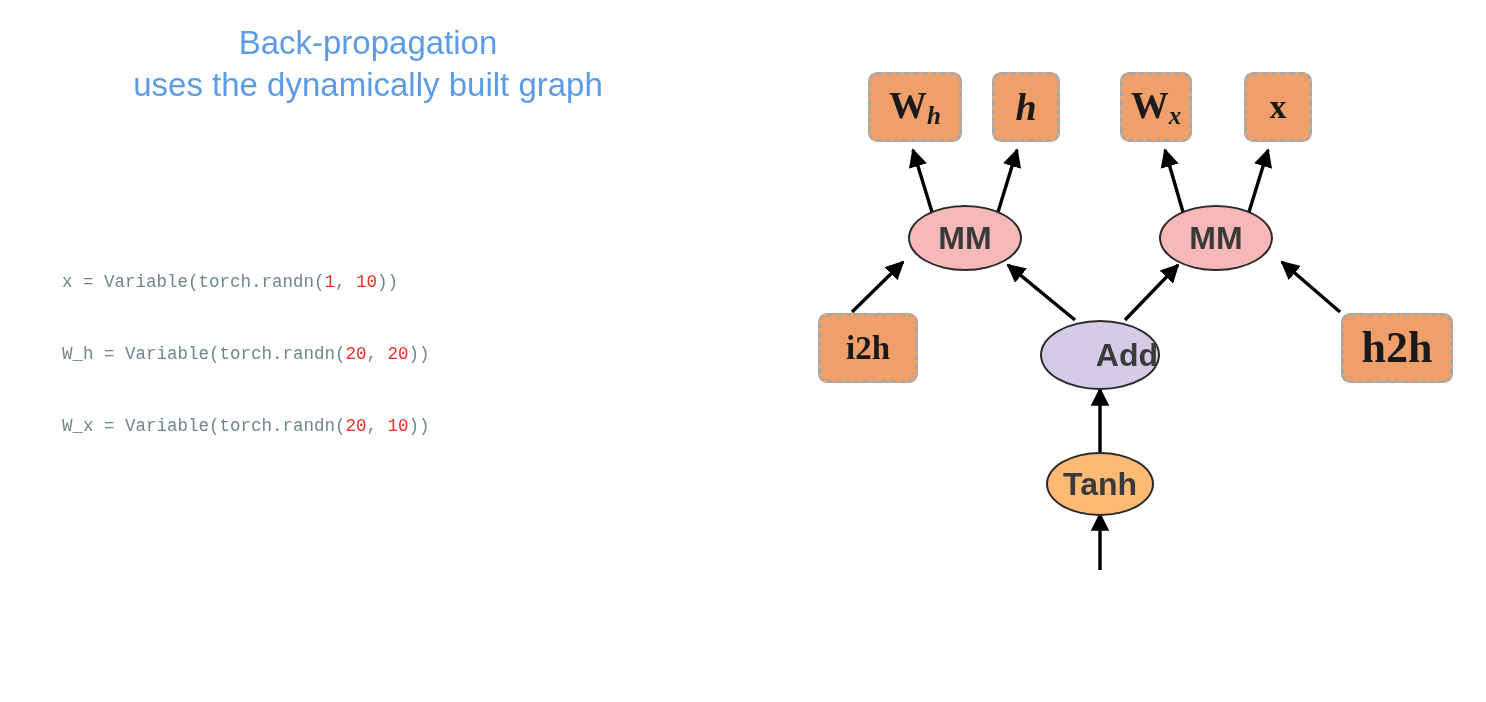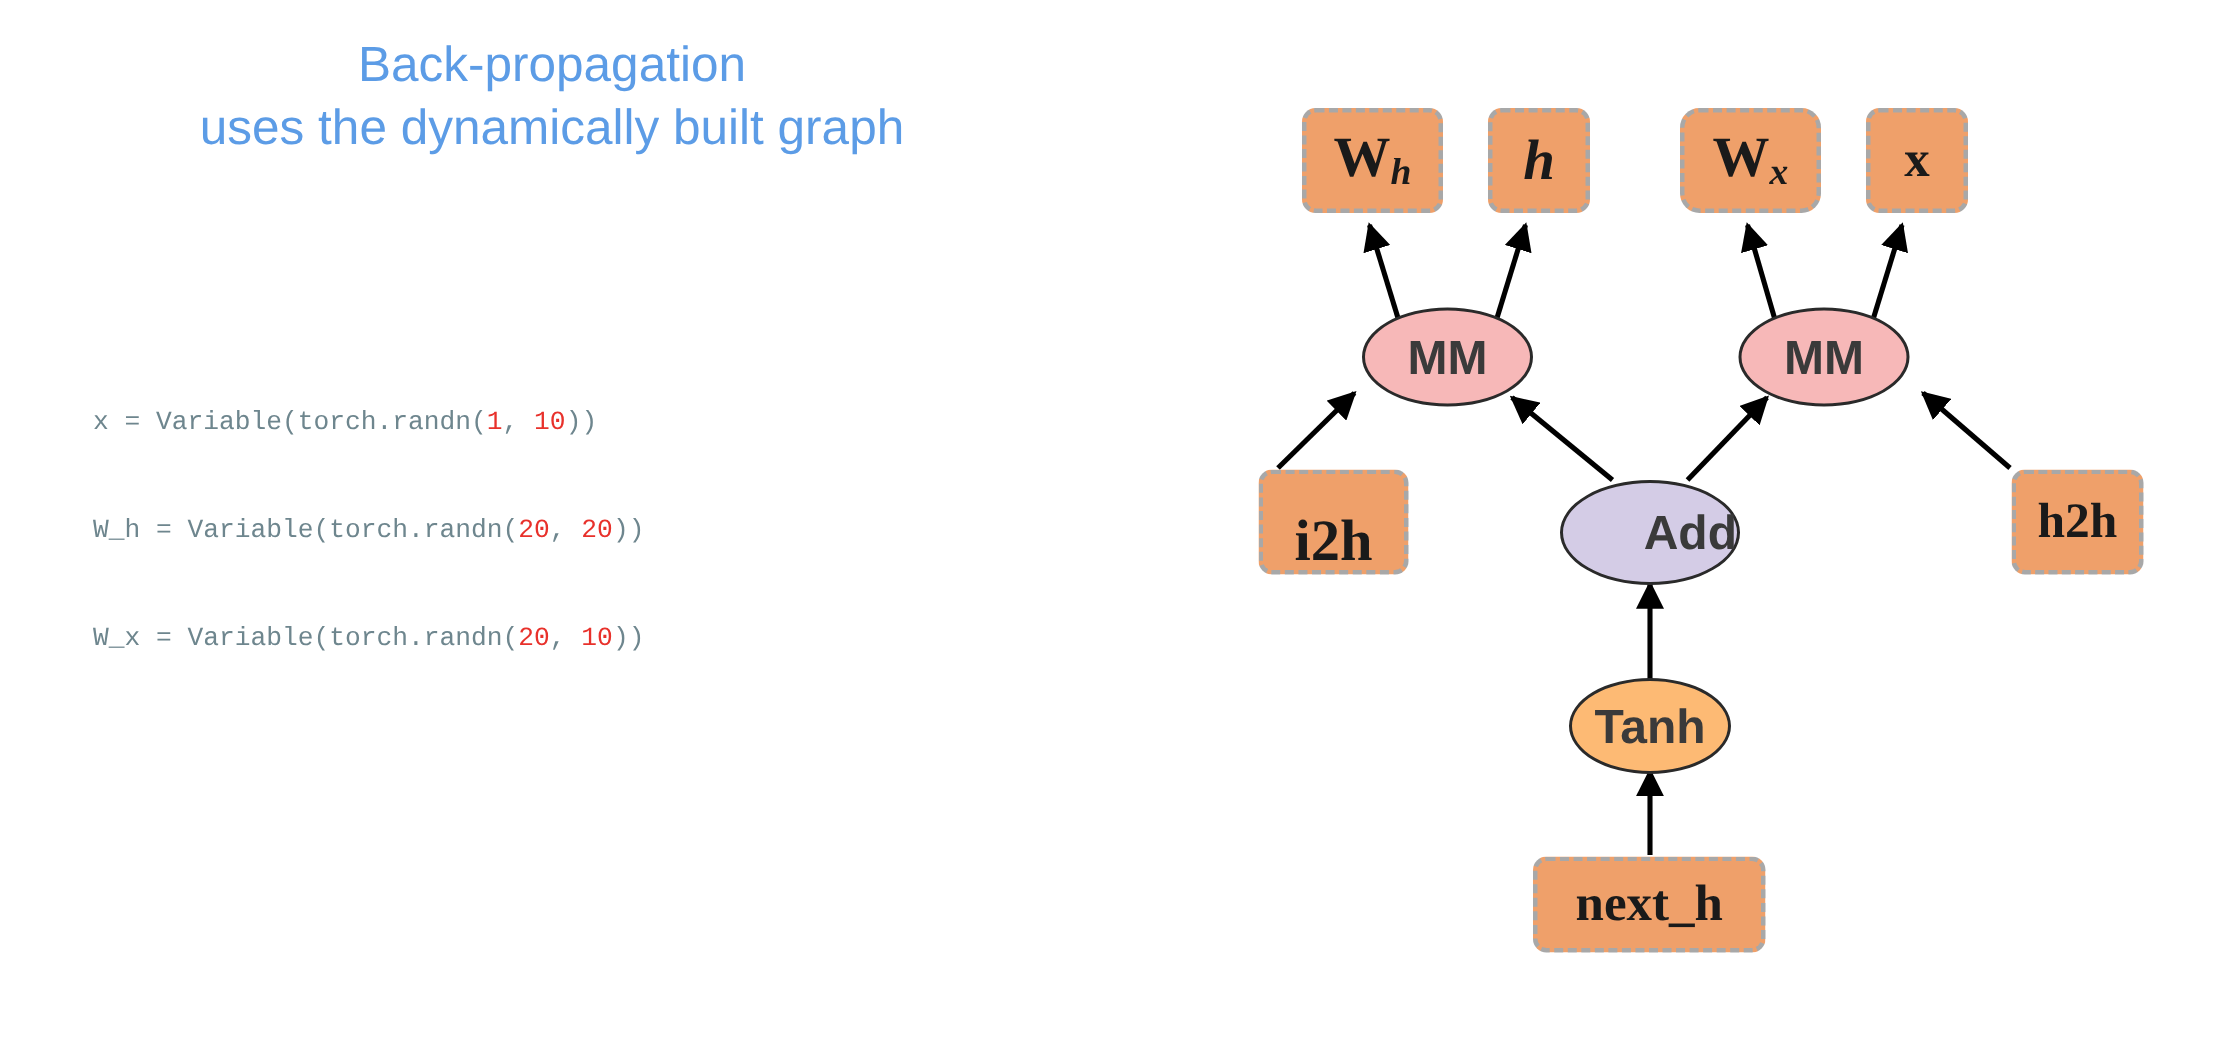--- a/index.html
+++ b/index.html
@@ -152,49 +152,46 @@
   </svg>
 
   <div class="node-box" style="left:68px; top:72px; width:94px; height:70px; font-size:38px;">
     <span class="lbl"><span>W</span><span class="sub">h</span></span>
   </div>
 
   <div class="node-box" style="left:192px; top:72px; width:68px; height:70px; font-size:38px; font-style:italic;">
     <span class="lbl">h</span>
   </div>
 
-  <div class="node-box" style="left:320px; top:72px; width:94px; height:70px; font-size:38px;border-radius:13px;">
+  <div class="node-box" style="left:320px; top:72px; width:72px; height:70px; font-size:38px;">
     <span class="lbl"><span>W</span><span class="sub">x</span></span>
   </div>
 
   <div class="node-box" style="left:444px; top:72px; width:68px; height:70px; font-size:34px;">
     <span class="lbl">x</span>
   </div>
 
   <div class="node-ellipse e-mm" style="left:108px; top:205px; width:114px; height:66px;">
     <span>MM</span>
   </div>
 
   <div class="node-ellipse e-mm" style="left:359px; top:205px; width:114px; height:66px;">
     <span>MM</span>
   </div>
 
-  <div class="node-box" style="left:39px; top:313px; width:100px; height:70px; font-size:39px;align-items:flex-end;">
+  <div class="node-box" style="left:18px; top:313px; width:100px; height:70px; font-size:33px;">
     <span class="lbl">i2h</span>
   </div>
 
   <div class="node-ellipse e-add" style="left:240px; top:320px; width:120px; height:70px;">
     <span>Add</span>
   </div>
 
-  <div class="node-box" style="left:541px; top:313px; width:88px; height:70px; font-size:33px;">
+  <div class="node-box" style="left:541px; top:313px; width:112px; height:70px; font-size:44px;">
     <span class="lbl">h2h</span>
   </div>
 
   <div class="node-ellipse e-tanh" style="left:246px; top:452px; width:108px; height:64px;">
     <span>Tanh</span>
   </div>
 
-  <div class="node-box" style="left:222px; top:571px; width:155px; height:64px; font-size:34px;">
-    <span class="lbl">next_h</span>
-  </div>
 
 </div>
 
 </body></html>

